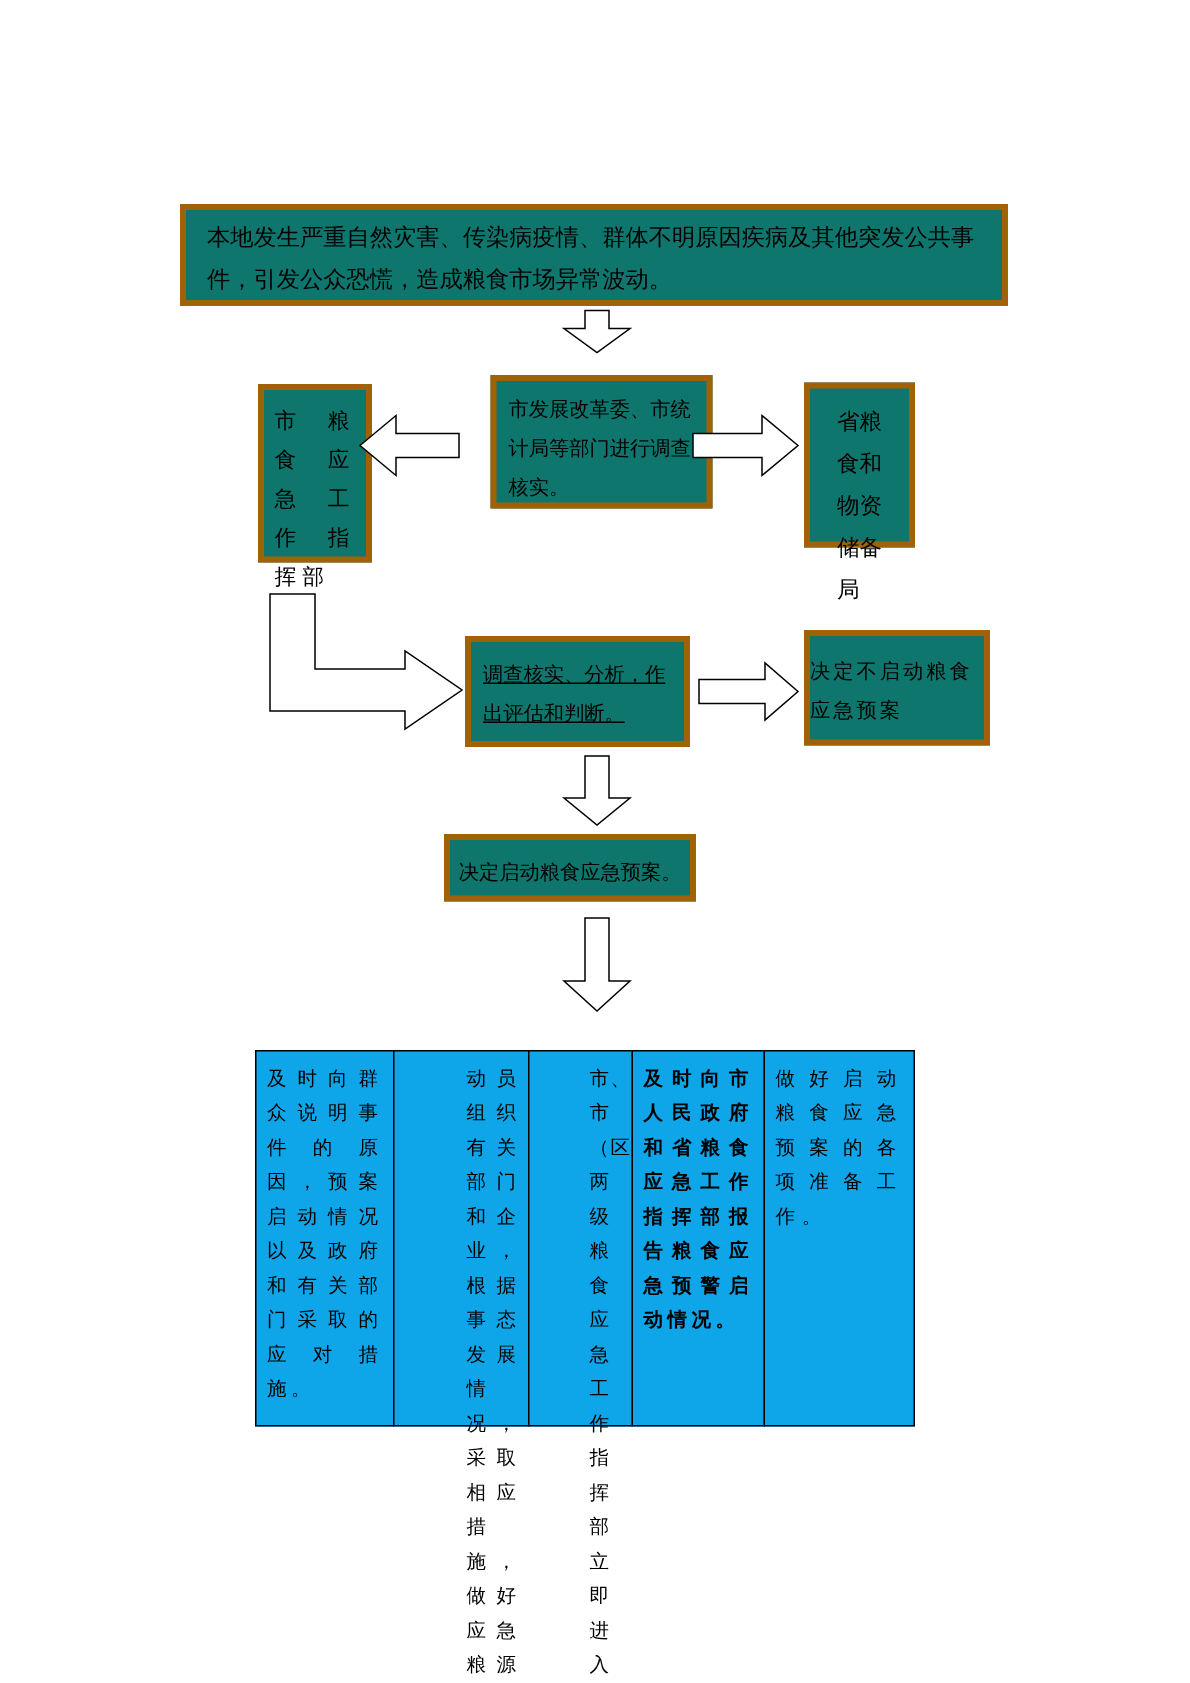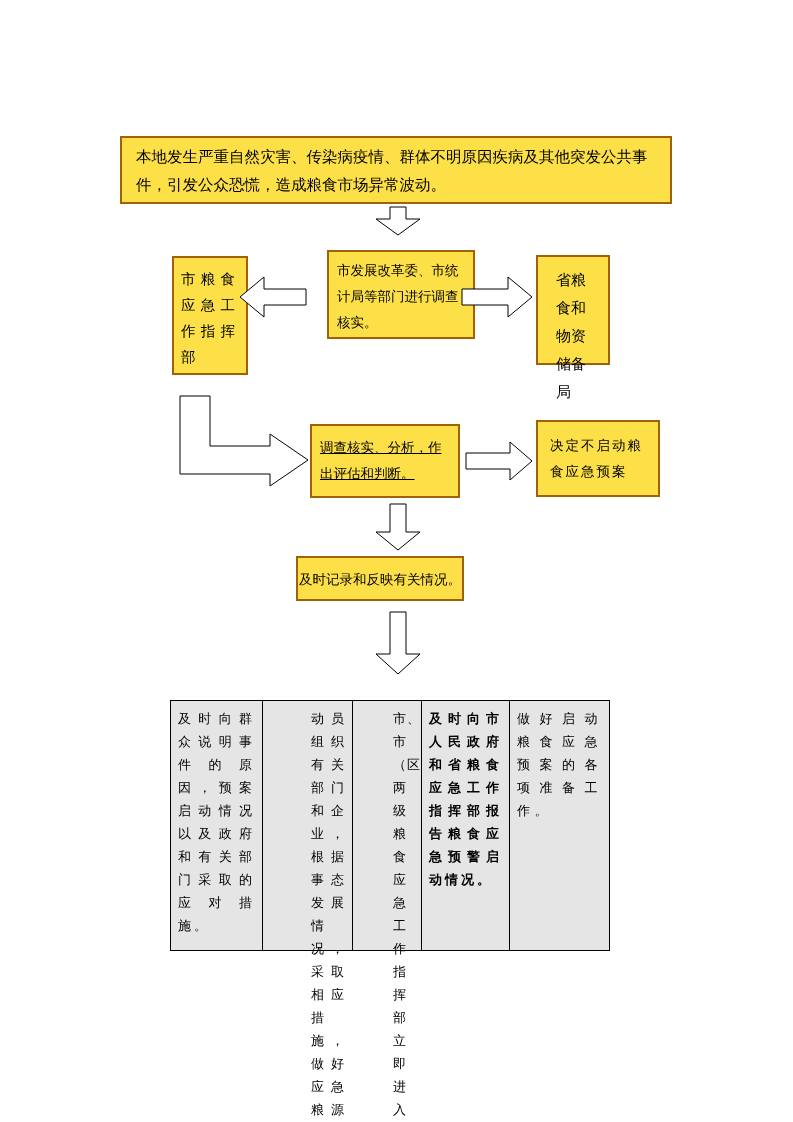--- a/index.html
+++ b/index.html
@@ -9,22 +9,22 @@
     width: 793px;
     height: 1122px;
     margin: 0 auto;
     background: #ffffff;
     font-family: "Liberation Serif", "DejaVu Serif", serif;
     color: #000;
     overflow: hidden;
   }
   .box {
     position: absolute;
-    border: 2px solid #a16207;
-    background: #fde047;
+    border: 4px solid #a16207;
+    background: #0f766e;
   }
   .arrow { position: absolute; }
   .arrow svg { display: block; overflow: visible; }
   .arrow polygon { fill: #ffffff; stroke: #000000; stroke-width: 1; }
 
   #top-box {
     left: 120px; top: 136px; width: 552px; height: 68px;
     padding: 5px 14px; font-size: 15.5px; line-height: 28px; text-align: left;
   }
   #left-box {
@@ -39,21 +39,21 @@
   #right-box {
     left: 536px; top: 255px; width: 74px; height: 110px;
     padding: 9px 18px; font-size: 15px; line-height: 28px;
   }
   #assess-box {
     left: 310px; top: 424px; width: 150px; height: 74px;
     padding: 9px 8px; font-size: 13.5px; line-height: 26px; text-decoration: underline;
   }
   #no-start-box {
     left: 536px; top: 420px; width: 124px; height: 77px;
-    padding: 11px 12px; font-size: 13.5px; line-height: 26px; letter-spacing: 2px;
+    padding: 11px 0; font-size: 13.5px; line-height: 26px; letter-spacing: 2px;
   }
   #start-box {
     left: 296px; top: 556px; width: 168px; height: 45px;
     font-size: 13.5px; line-height: 43px; text-align: center;
   }
 
   #arrow-down-1 { left: 376px; top: 207px; }
   #arrow-left-1 { left: 240px; top: 277px; }
   #arrow-right-1 { left: 462px; top: 277px; }
   #elbow-arrow  { left: 180px; top: 396px; }
@@ -61,21 +61,21 @@
   #arrow-down-2 { left: 376px; top: 504px; }
   #arrow-down-3 { left: 376px; top: 612px; }
 
   .bottom-row {
     position: absolute;
     left: 170px; top: 700px; height: 251px;
     display: flex;
   }
   .cell {
     border: 1px solid #000;
-    background: #e5e5e5;
+    background: #0ea5e9;
     height: 251px;
     padding: 6px 7px;
     font-size: 13px;
     line-height: 23px;
     text-align: justify;
     text-justify: inter-ideograph;
   }
   .cell + .cell { margin-left: -1px; }
   .cell-1 { width: 93px;  letter-spacing: 3px; }
   .cell-2 { width: 91px;  letter-spacing: 1px; padding-left: 48px; }
@@ -129,21 +129,21 @@
   </div>
 
   <div class="box" id="no-start-box">决定不启动粮食应急预案</div>
 
   <div class="arrow" id="arrow-down-2">
     <svg width="44" height="46" viewBox="0 0 44 46">
       <polygon points="14,0 30,0 30,28 44,28 22,46 0,28 14,28"></polygon>
     </svg>
   </div>
 
-  <div class="box" id="start-box">及时记录和反映有关情况。</div>
+  <div class="box" id="start-box">决定启动粮食应急预案。</div>
 
   <div class="arrow" id="arrow-down-3">
     <svg width="44" height="62" viewBox="0 0 44 62">
       <polygon points="14,0 30,0 30,42 44,42 22,62 0,42 14,42"></polygon>
     </svg>
   </div>
 
   <div class="bottom-row">
     <div class="cell cell-1">及时向群众说明事件的原因，预案启动情况以及政府和有关部门采取的应对措施。</div>
     <div class="cell cell-2">动员组织有关部门和企业，根据事态发展情况，采取相应措施，做好应急粮源组织、加工、储存和销售工作。</div>

